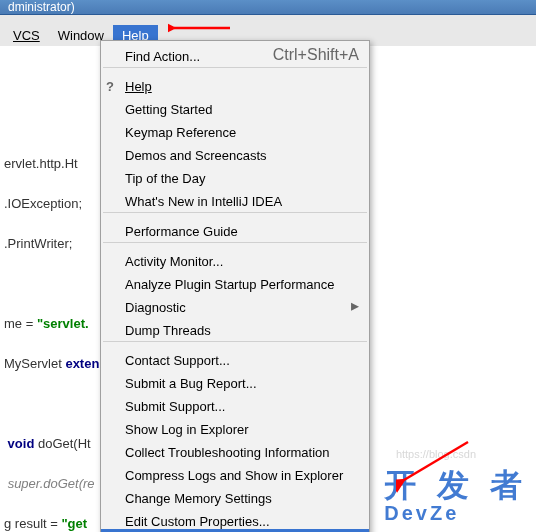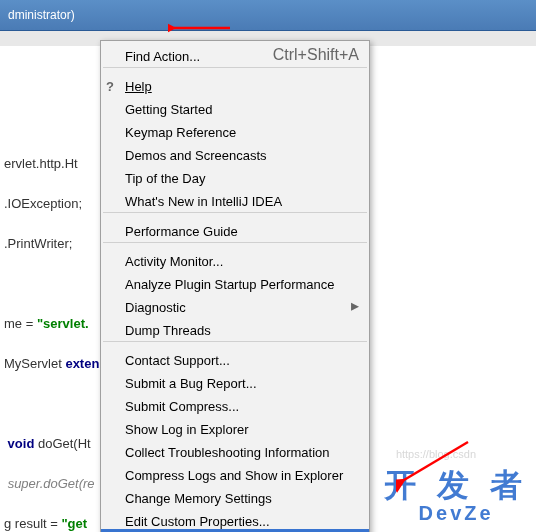--- a/index.html
+++ b/index.html
@@ -1,34 +1,34 @@
 <!DOCTYPE html>
 <html><head>
 <meta charset="utf-8">
 <style>
   * { margin: 0; padding: 0; box-sizing: border-box; font-family: "Segoe UI", Arial, sans-serif; }
   body { width: 536px; height: 532px; overflow: hidden; background: #fff; font-size: 13px; position: relative; }
-  .titlebar { background: linear-gradient(#5b8fc7, #4a7bb5); color: #fff; padding: 8px 8px; font-size: 12px; border-bottom: 1px solid #2a5a95; }
+  .titlebar { background: linear-gradient(#5b8fc7, #4a7bb5); color: #fff; padding: 0 8px; font-size: 12px; border-bottom: 1px solid #2a5a95; }
   .menubar { background: #e8e8e8; padding: 10px 4px; display: flex; border-bottom: 1px solid #c0c0c0; }
   .menubar-item { padding: 3px 9px; cursor: pointer; }
   .menubar-item.open { background: #3874d0; color: #fff; }
   .arrow1 { position: absolute; top: 18px; left: 168px; z-index: 20; }
   .arrow2 { position: absolute; top: 438px; left: 396px; z-index: 20; }
   .code-area { position: absolute; top: 46px; left: 0; right: 0; bottom: 0; padding: 8px 4px; font-family: Consolas, monospace; font-size: 13px; line-height: 20px; white-space: pre; color: #333; background: #fff; }
   .code-line { display: block; }
   .kw { color: #000080; font-weight: bold; }
   .str { color: #008000; font-weight: bold; }
   .cmt { color: #808080; font-style: italic; }
   .dropdown { position: absolute; top: 40px; left: 100px; width: 270px; background: #f2f2f2; border: 1px solid #a0a0a0; box-shadow: 2px 2px 6px rgba(0,0,0,.3); z-index: 10; padding-bottom: 6px; }
   .dropdown .row { display: flex; align-items: flex-end; height: 23px; padding: 0 10px 0 24px; cursor: pointer; position: relative; }
   .dropdown .row.highlight { background: #3874d0; color: #fff; }
   .dropdown .row .shortcut { margin-left: auto; color: #666; font-size: 16px; }
   .dropdown .row .qicon { position:absolute; left:5px; color:#666; font-weight:bold; }
   .mn { text-decoration: underline; }
-  .watermark { position:absolute; right:8px; bottom:8px; font-size:32px; color:#3874d0; font-weight:bold; letter-spacing:6px; font-family:"Microsoft YaHei",sans-serif; opacity:.95; line-height:1.05; text-align:center; z-index:5;}
+  .watermark { position:absolute; right:8px; bottom:8px; font-size:32px; color:#3874d0; font-weight:bold; letter-spacing:6px; font-family:"Microsoft YaHei",sans-serif; opacity:.95; line-height:1.05; text-align:left; z-index:5;}
   .watermark-sub { font-size:20px; letter-spacing:3px; display:block;}
   .wm-url { position:absolute; right:60px; bottom:72px; font-size:11px; color:#d8d8d8; z-index:4;}
   hr.sep { border:none; border-top:1px solid #d0d0d0; margin:3px 2px; }
 </style>
 </head>
 <body>
 
 <div class="titlebar">dministrator)</div>
 
 <div class="menubar">
@@ -120,21 +120,21 @@
       <span>Dump Threads</span>
     </div>
   <hr class="sep">
   <div class="row">
       <span>Contact Support...</span>
     </div>
   <div class="row">
       <span>Submit a Bug Report...</span>
     </div>
   <div class="row">
-      <span>Submit Compress...</span>
+      <span>Submit Support...</span>
     </div>
   <div class="row">
       <span>Show Log in Explorer</span>
     </div>
   <div class="row">
       <span>Collect Troubleshooting Information</span>
     </div>
   <div class="row">
       <span>Compress Logs and Show in Explorer</span>
     </div>

